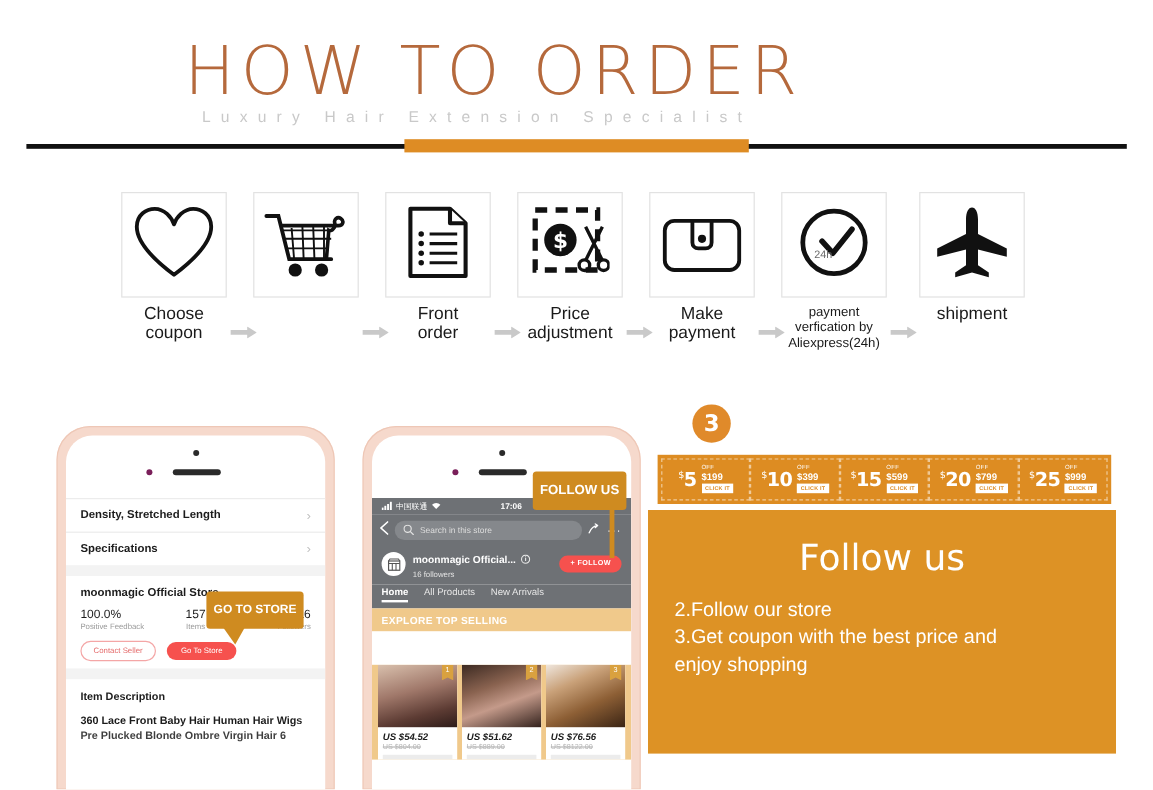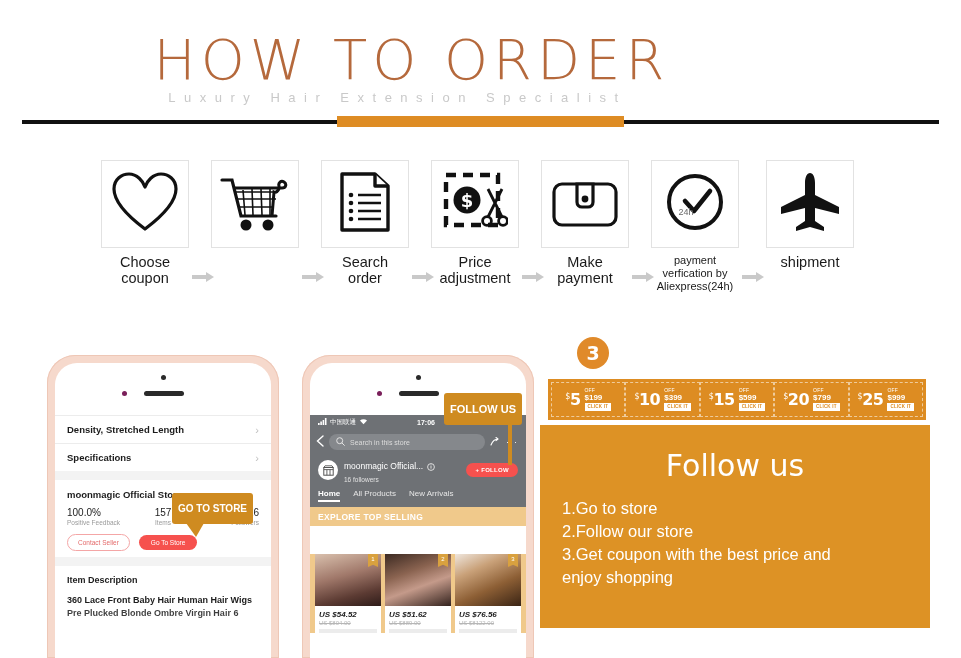--- a/index.html
+++ b/index.html
@@ -143,21 +143,21 @@
     display: flex; align-items: center; padding: 0 7px; gap: 5px;
     color: #dcdcdc; font-size: 7px;
   }
   .p2-store {
     background: #6e7175; padding: 2px 8px 4px 8px; display: flex; align-items: center; gap: 6px;
   }
   .p2-avatar {
     width: 20px; height: 20px; border-radius: 50%; background: #fff;
     display: flex; align-items: center; justify-content: center; flex: none;
   }
-  .p2-sname { font-size: 8.5px; font-weight: normal; color: #fff; }
+  .p2-sname { font-size: 8.5px; font-weight: bold; color: #fff; }
   .p2-sfoll { font-size: 6.5px; color: #e2e2e2; margin-top: 1px; }
   .p2-follow-btn {
     background: #f6514e; color: #fff; border-radius: 9px; font-size: 6px;
     padding: 4px 9px; font-weight: bold; letter-spacing: .3px; flex: none;
   }
   .p2-tabs {
     background: #6e7175; display: flex; gap: 13px; padding: 2px 8px 5px 8px;
     font-size: 8px; color: #e6e6e6;
   }
   .p2-tabs .active { color: #fff; font-weight: bold; border-bottom: 2px solid #fff; padding-bottom: 2px; }
@@ -297,21 +297,21 @@
             <path d="M36 3 V15 H49" fill="#fff" stroke="#111" stroke-width="3.4" stroke-linejoin="round"></path>
             <circle cx="12" cy="24" r="2.3" fill="#111"></circle>
             <circle cx="12" cy="32" r="2.3" fill="#111"></circle>
             <circle cx="12" cy="40" r="2.3" fill="#111"></circle>
             <circle cx="12" cy="48" r="2.3" fill="#111"></circle>
             <path d="M19 24 H42 M19 32 H42 M19 40 H42 M19 48 H42" stroke="#111" stroke-width="2.6"></path>
           </svg>
         </span>
       </div>
       <div class="cap">
-        <div>Search</div>
+        <div>Front</div>
         <div>order</div>
       </div>
     </div>
     <div class="arrow" style="left:412px;">
       <svg width="22" height="10" viewBox="0 0 22 10">
           <path d="M0 3h14V0l8 5-8 5V7H0z" fill="#c9c9c9"></path>
         </svg>
     </div>
 
     <div class="step" style="left:429px;">
@@ -608,20 +608,19 @@
         <span class="off">OFF</span>
         <span class="over">$999</span>
         <span class="clickit">CLICK IT</span>
       </div>
     </div>
   </div>
 
   <div class="follow-panel">
     <div class="follow-title">Follow us</div>
     <ul class="follow-list">
-      <li>1.Go to store</li>
       <li>2.Follow our store</li>
       <li>3.Get coupon with the best price and</li>
       <li> enjoy shopping</li>
     </ul>
   </div>
 
 </div>
 
 </body></html>

